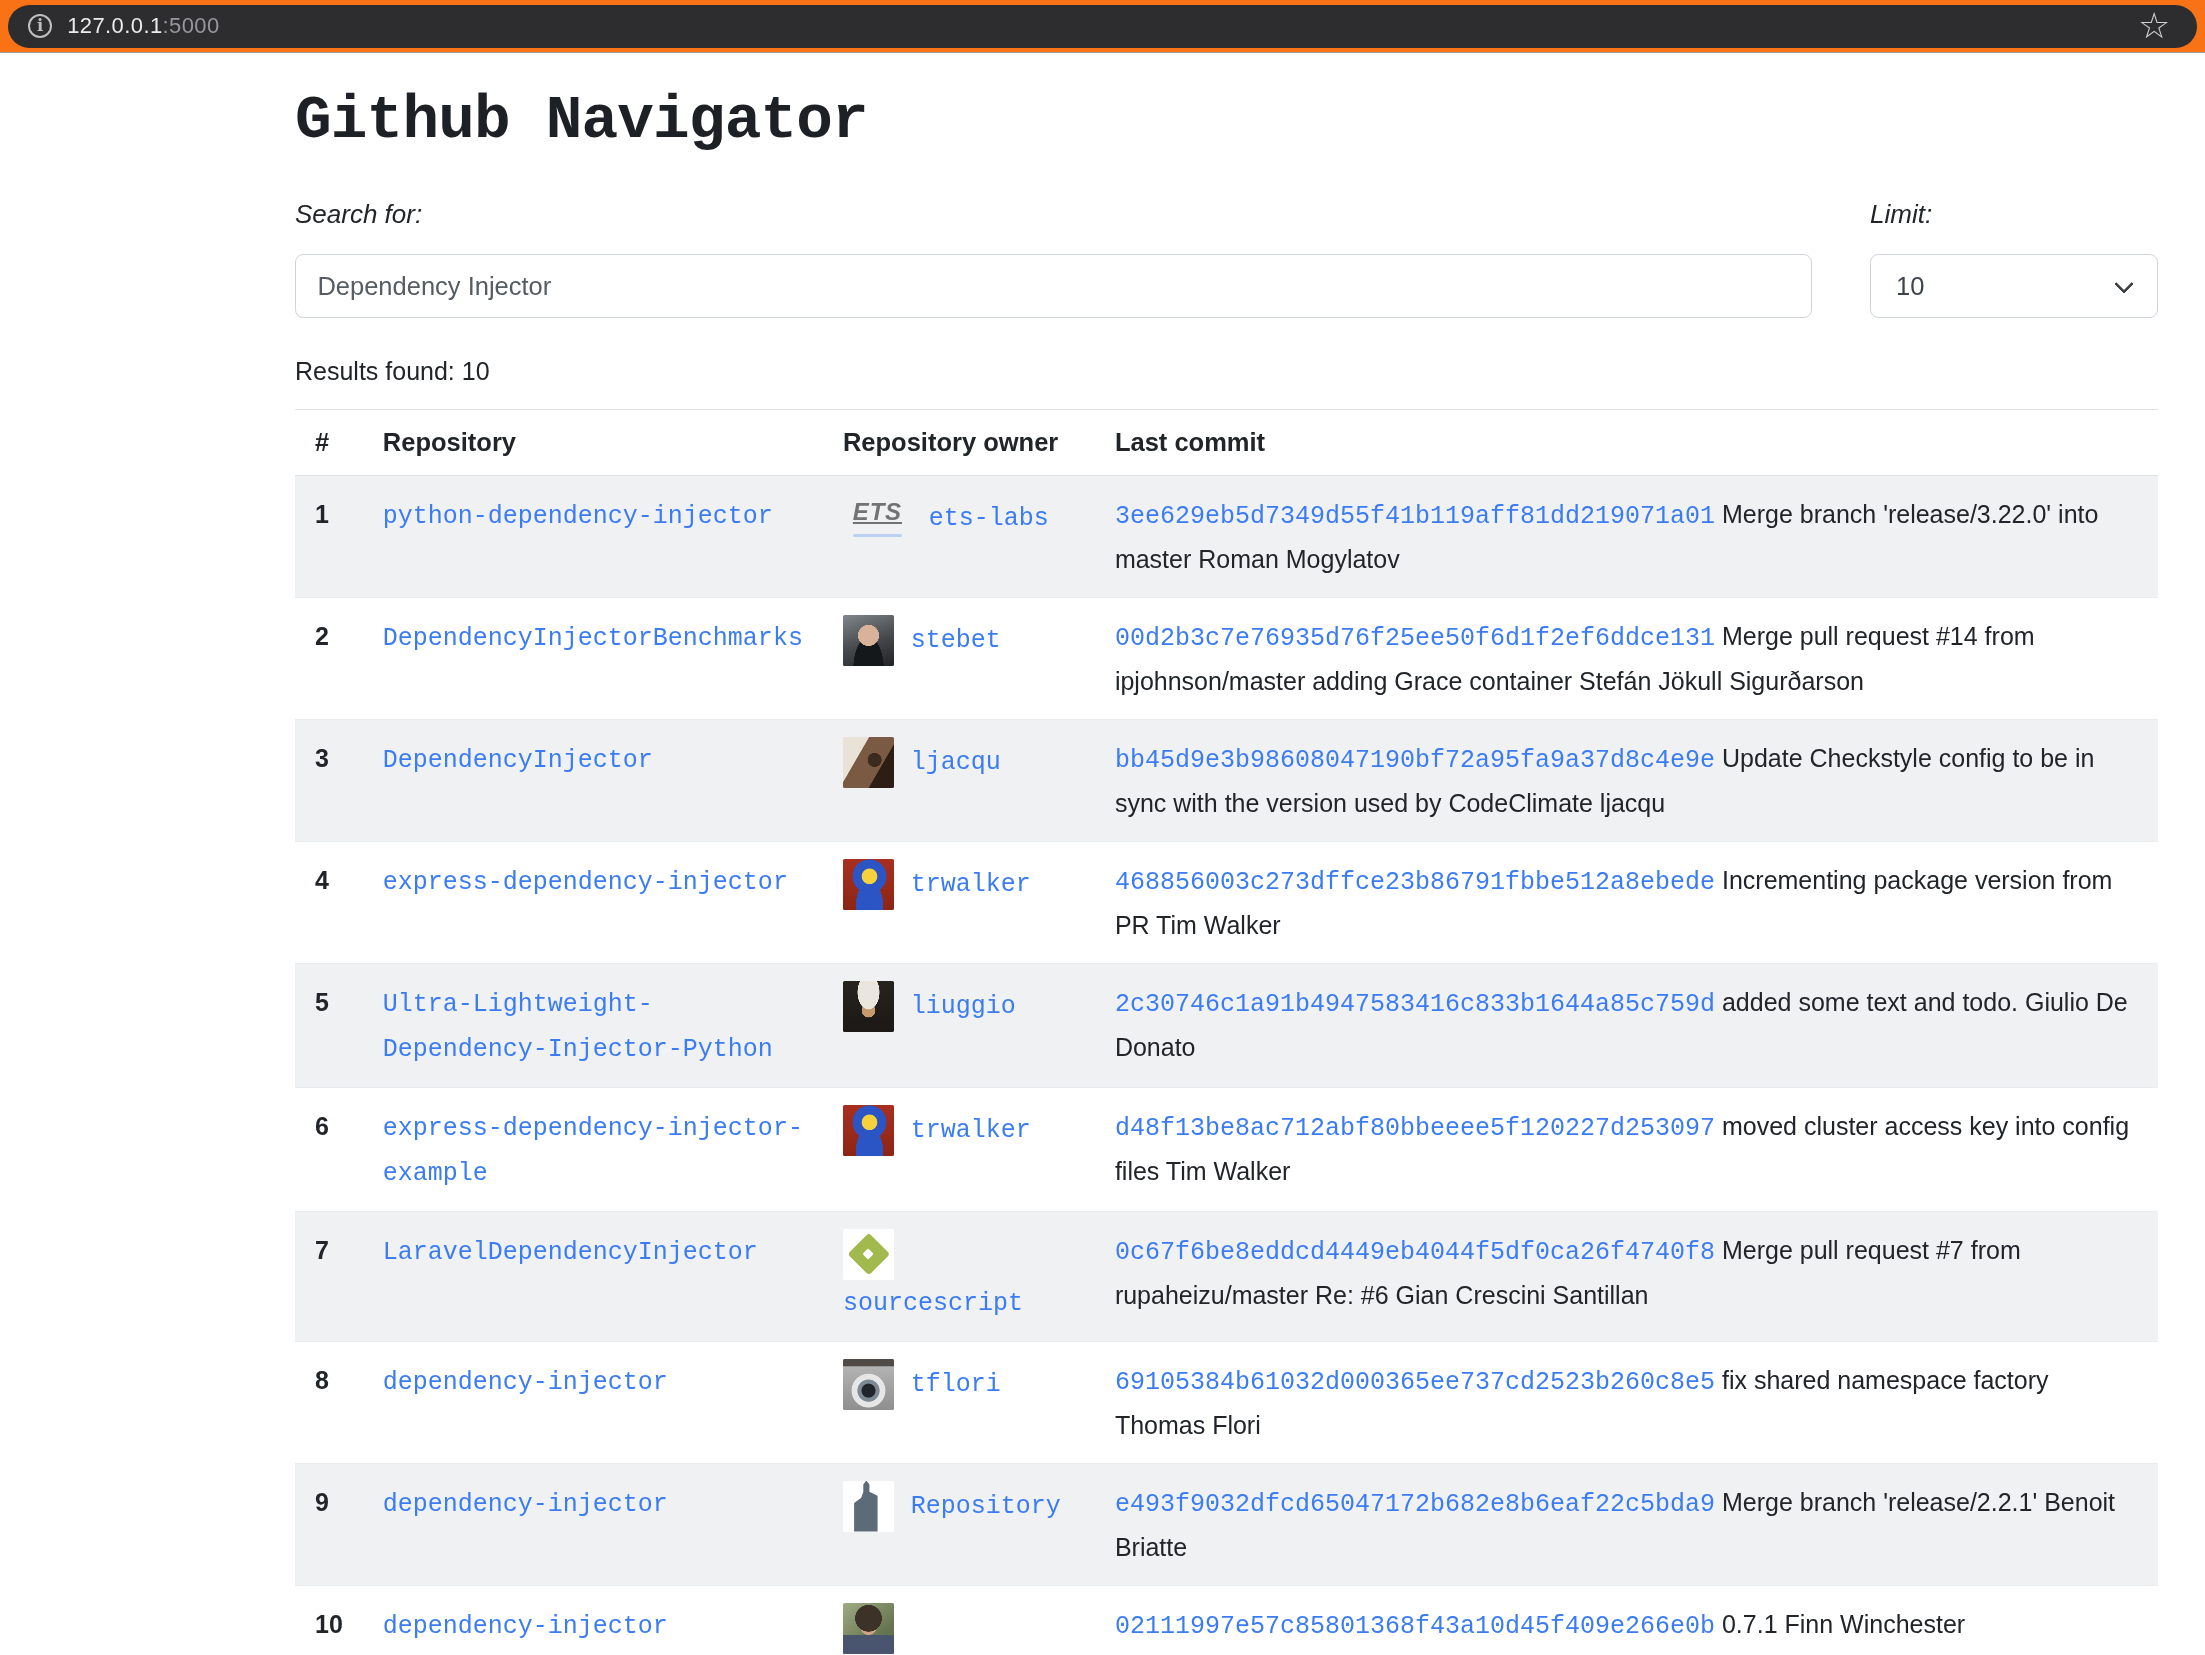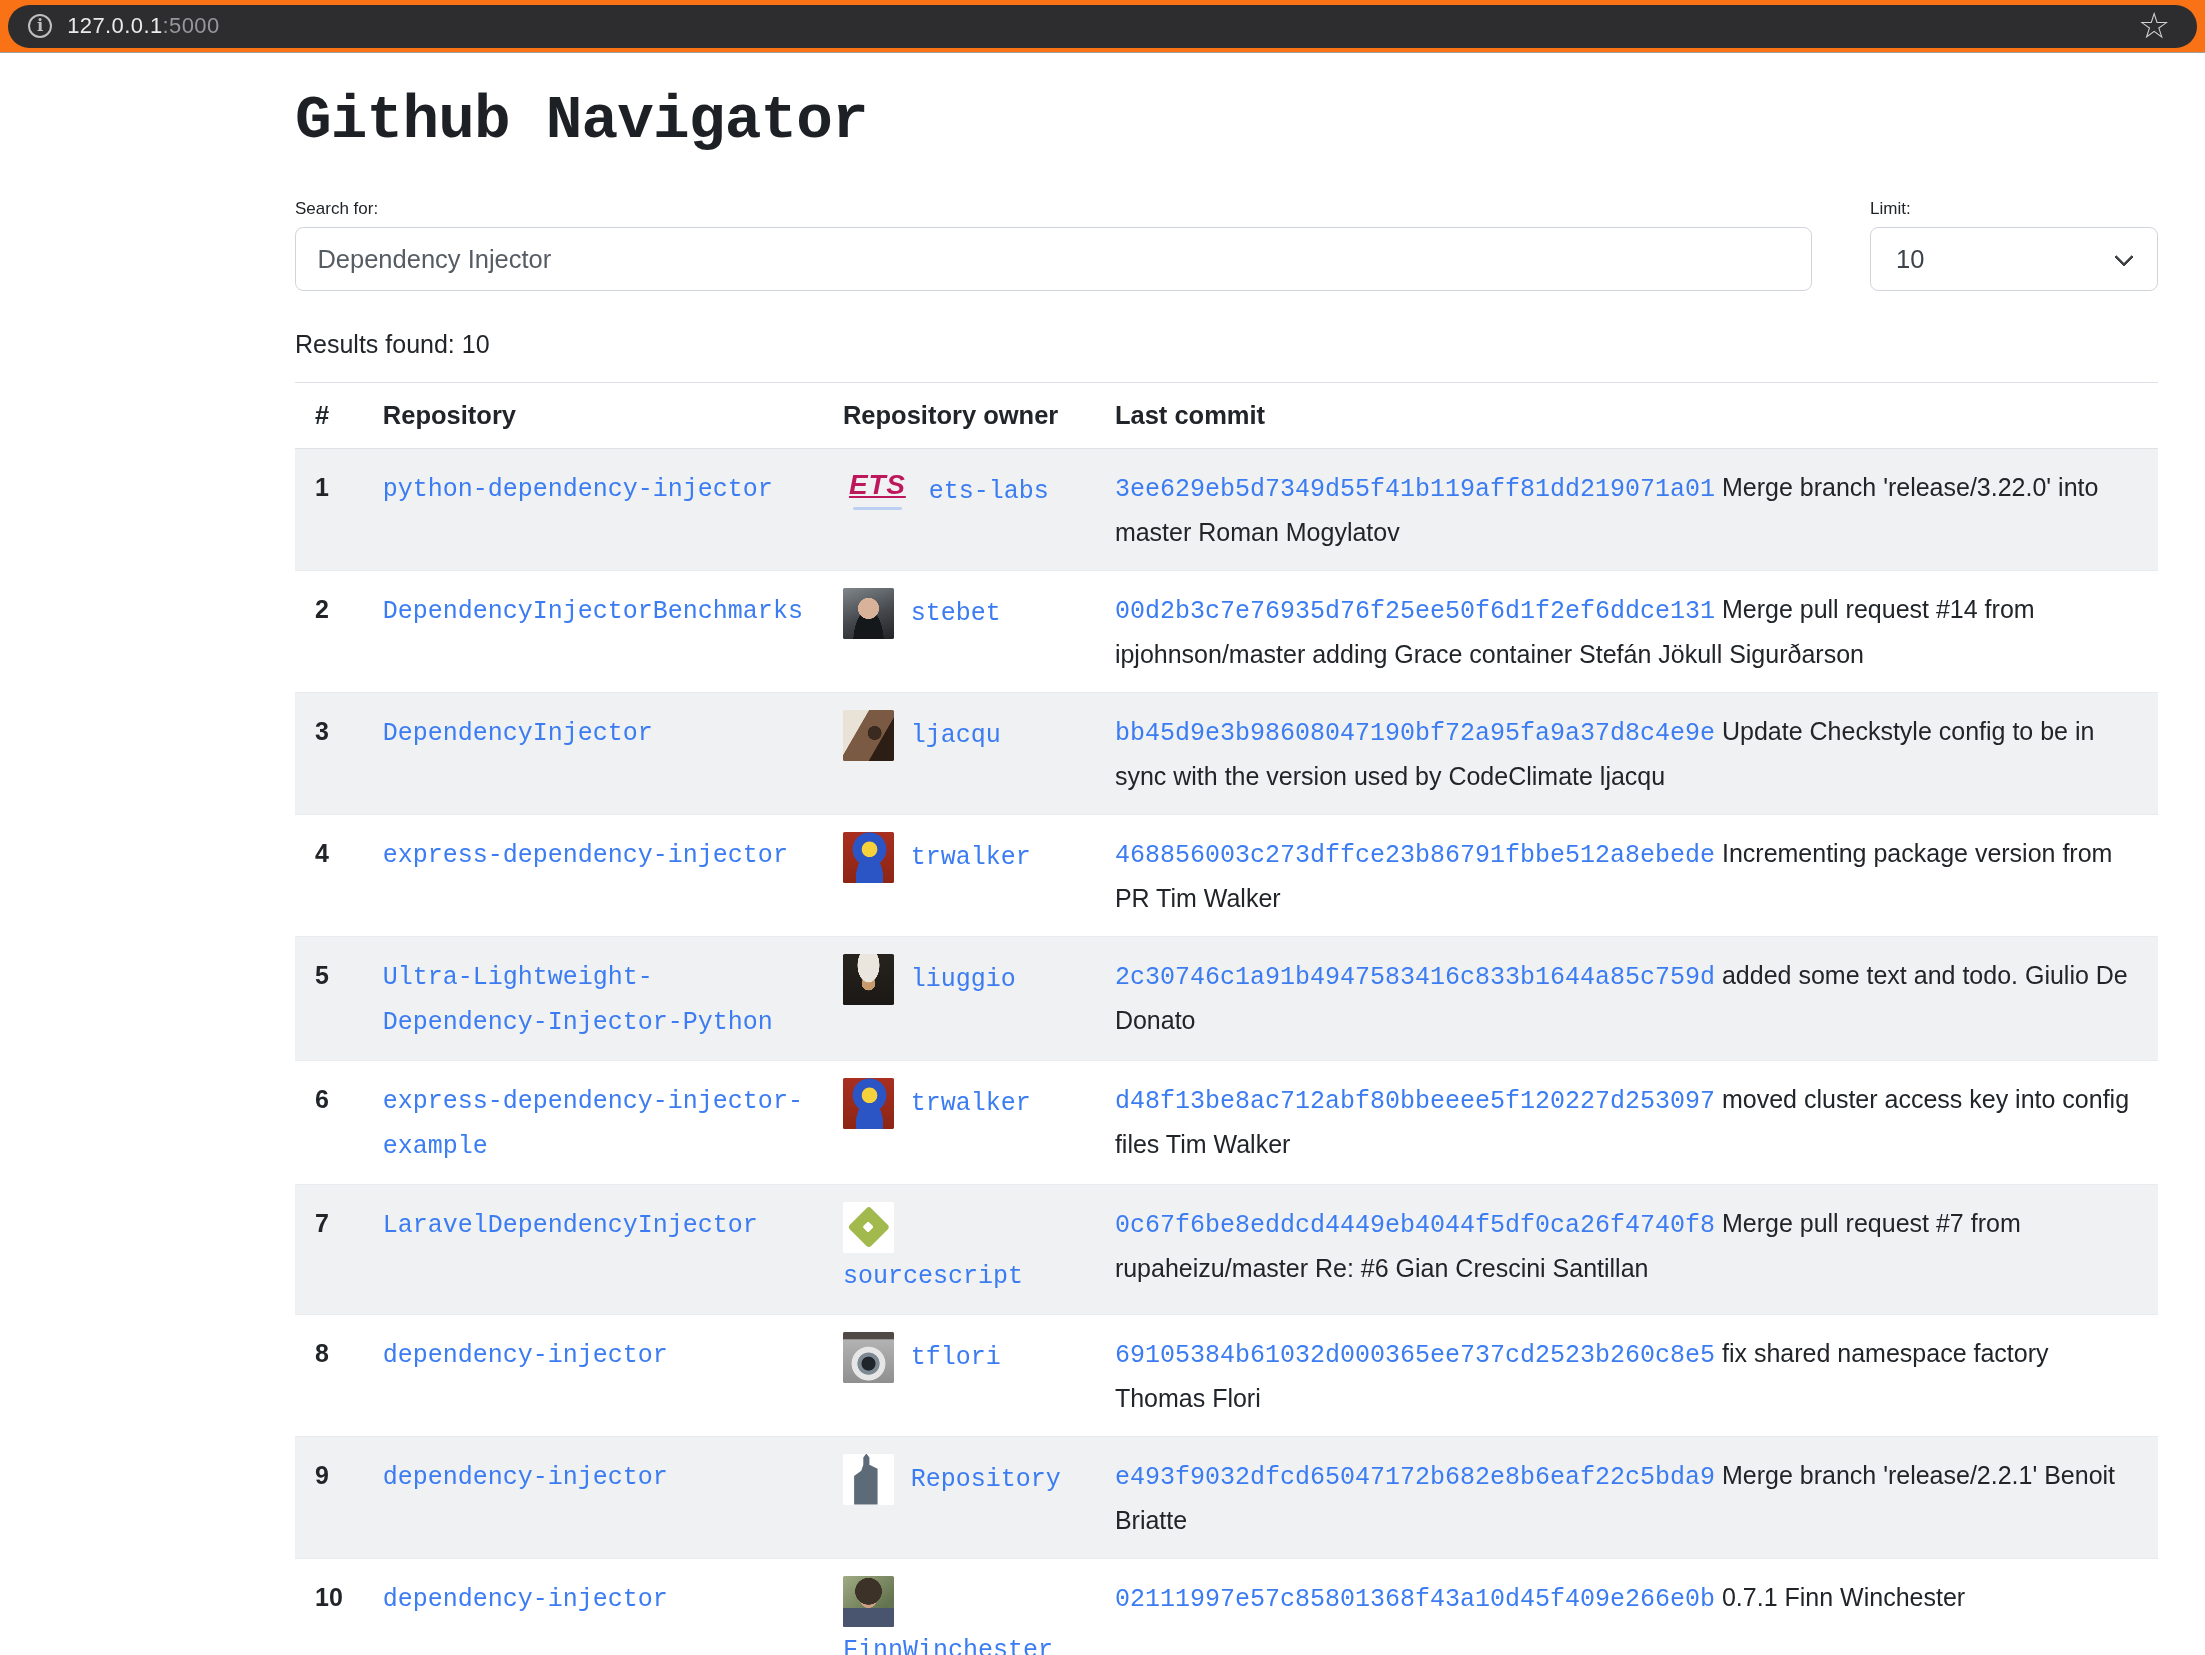--- a/index.html
+++ b/index.html
@@ -29,21 +29,21 @@
   .url .port { color:#97979b; }
   .star-icon { margin-left:auto; color:#d2d2d4; font-size:36px; line-height:1; padding-right:6.6px; }
 
   
   .page { width:1863px; margin-left:295px; }
   h1.page-title { font-size:61px; font-weight:700; margin:33px 0 0; letter-spacing:-0.8px; color:#1d2126;font-family:Liberation Mono, monospace; }
 
   .controls { display:flex; justify-content:space-between; align-items:flex-end; margin-top:44px; }
   .search-block { flex:0 0 1517px; }
   .limit-block  { flex:0 0 288px; }
-  .field-label { display:block; font-size:17px; margin-bottom:8px; color:#212529; }
+  .field-label { display:block; font-size:26px; margin-bottom:24px; color:#212529;font-style:italic; }
   .search-input {
     width:100%; height:64px; border:1.6px solid #cfd4da; border-radius:8.2px;
     font-size:25.5px; padding:0 21.4px; color:#555c63; outline:none;
     font-family:"Liberation Sans","DejaVu Sans",sans-serif;
   }
   .limit-select {
     width:100%; height:64px; border:1.6px solid #cfd4da; border-radius:8.2px;
     font-size:25.5px; color:#3c434a; display:flex; align-items:center;
     padding:0 25px; position:relative; background:#fff;
   }
@@ -77,22 +77,22 @@
   .avatar {
     display:inline-block; width:51px; height:51px; vertical-align:middle;
     margin-right:10px; border-radius:1.6px; position:relative; overflow:hidden;
     background:#ccc;
   }
   .avatar::before { content:""; position:absolute; inset:0; }
 
   .avatar--ets-labs { background:transparent; width:69px; height:51px; text-align:center; overflow:visible; }
   .avatar--ets-labs::before { display:none; }
   .ets-text {
-    display:block; color:#be185d; font-style:italic; font-weight:700;
-    font-size:28px; line-height:38px; text-decoration:underline; letter-spacing:0.8px;
+    display:block; color:#737373; font-style:italic; font-weight:700;
+    font-size:24px; line-height:38px; text-decoration:underline; letter-spacing:0.8px;
   }
   .avatar--ets-labs::after {
     content:""; display:block; height:3.3px; margin:3.3px 10px 0;
     background:#bcd0f1; border-radius:1.6px;
   }
 
   .avatar--stebet { background:linear-gradient(160deg,#80868b 0%,#44484c 55%,#202427 100%); }
   .avatar--stebet::before {
     background:
       radial-gradient(circle at 50% 40%, #d9b29a 0 26%, transparent 27%),

